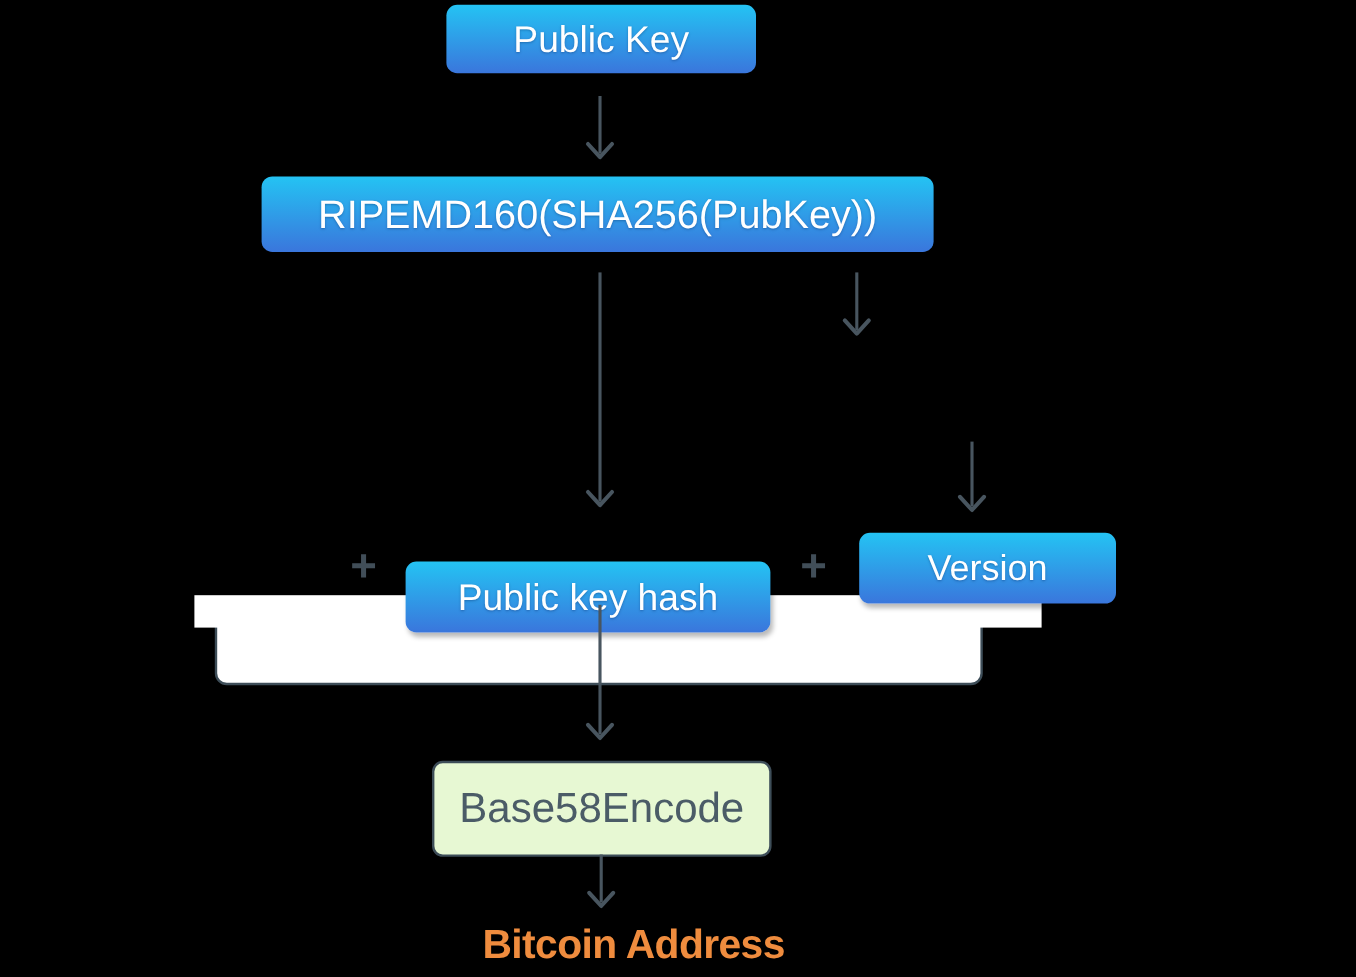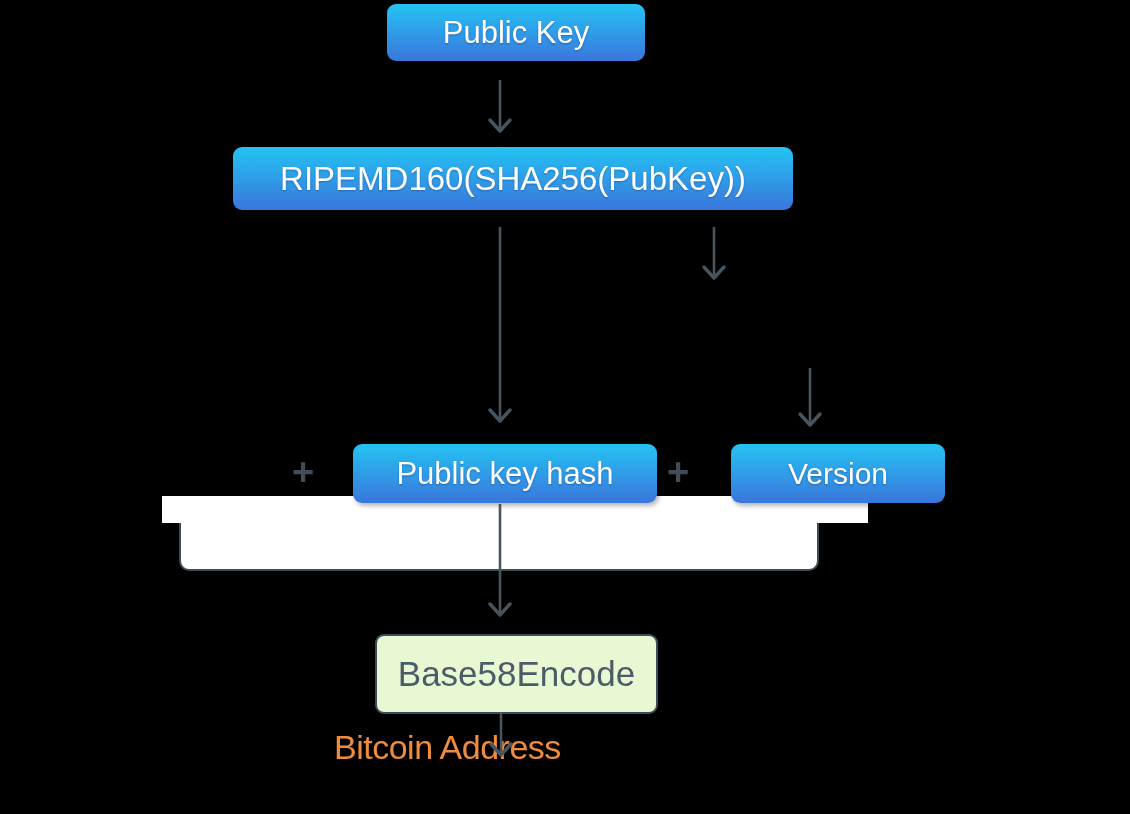--- a/index.html
+++ b/index.html
@@ -30,27 +30,26 @@
     display: flex;
     align-items: center;
     justify-content: center;
     border-radius: 9px;
     background: linear-gradient(180deg, var(--box-blue-top) 0%, var(--box-blue-bottom) 100%);
     color: var(--box-text);
     text-shadow: 0 1px 2px rgba(0,30,80,0.35);
     box-shadow: 2px 3px 4px rgba(0,0,0,0.28);
     white-space: nowrap;
     z-index: 4;
-    margin-left: 15px;
   }
   #n-public-key      { left: 372px; top:   4px; width: 258px; height: 57px; font-size: 31px; }
   #n-ripemd160       { left: 218px; top: 147px; width: 560px; height: 63px; font-size: 33px; }
   #n-sha256          { left: 585px; top: 295px; width: 447px; height: 61px; font-size: 29px; }
   #n-version         { left:  98px; top: 444px; width: 167px; height: 59px; font-size: 30px; }
-  #n-public-key-hash { left: 338px; top: 444px; width: 304px; height: 59px; font-size: 31px; }
+  #n-public-key-hash { left: 338px; top: 468px; width: 304px; height: 59px; font-size: 31px; }
   #n-checksum        { left: 716px; top: 444px; width: 214px; height: 59px; font-size: 30px; }
   #n-base58encode {
     left: 360px; top: 634px; width: 283px; height: 80px;
     background: var(--base58-bg);
     border: 2.5px solid var(--outline-slate);
     color: var(--base58-text);
     text-shadow: none;
     box-shadow: none;
     font-size: 35px;
     border-radius: 9px;
@@ -94,24 +93,24 @@
   }
   .connectors polyline {
     stroke: var(--connector-slate);
     stroke-width: 3.4;
     fill: none;
     stroke-linecap: round;
     stroke-linejoin: round;
   }
   .address {
     position: absolute;
-    left: 334px; top: 728px; width: 320px;
-    text-align: left;
+    left: 334px; top: 768px; width: 320px;
+    text-align: right;
     font-size: 34px;
-    font-weight: normal;
+    font-weight: bold;
     letter-spacing: -0.5px;
     color: var(--address-orange);
     z-index: 4;
     white-space: nowrap;
   }
 </style>
 </head>
 <body>
 
 <div class="canvas">

